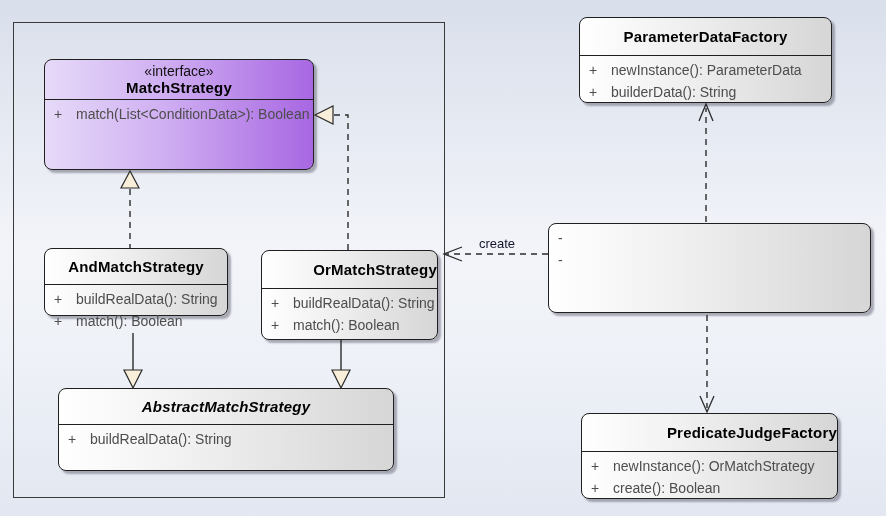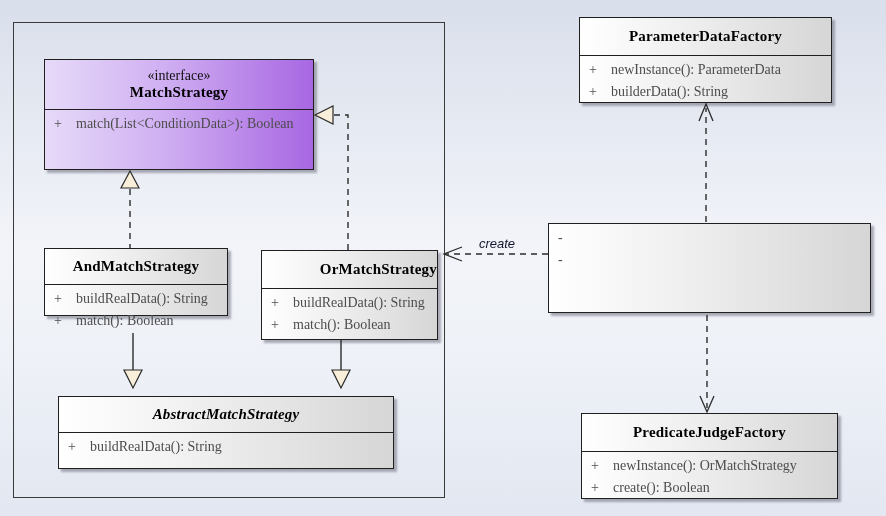--- a/index.html
+++ b/index.html
@@ -7,24 +7,23 @@
     width:886px;height:516px;position:relative;overflow:hidden;
     background:linear-gradient(180deg,#d9dfeb 0%,#f2f4f9 48%,#eef1f7 70%,#e2e7f1 100%);
     font-family:"Liberation Sans",sans-serif;
   }
   .package-boundary{
     position:absolute;left:13px;top:22px;width:430px;height:474px;
     border:1px solid #3a3a3a;background:transparent;
   }
   .uml-class{
     position:absolute;box-sizing:border-box;
-    border:1px solid #1f1f1f;border-radius:0;
+    border:1px solid #1f1f1f;border-radius:8px;
     background:linear-gradient(90deg,#ffffff 0%,#f0f0f0 40%,#d6d6d6 100%);
     box-shadow:3px 3px 2px rgba(110,110,125,.55);
-    font-family:Liberation Serif, serif;
   }
   .uml-class.interface{
     background:linear-gradient(90deg,#e6daf8 0%,#cfaef2 45%,#a867e2 100%);
   }
   .cls-header{
     box-sizing:border-box;border-bottom:1px solid #1f1f1f;
     display:flex;flex-direction:column;justify-content:center;align-items:center;
   }
   .cls-name{font-weight:bold;font-size:15px;color:#000;letter-spacing:.2px;}
   .abstract .cls-name{font-style:italic;}
@@ -32,30 +31,30 @@
   .cls-body{padding-top:3px;}
   .member{display:flex;align-items:baseline;font-size:14px;color:#4d4d4d;line-height:22px;padding-left:9px;white-space:nowrap;}
   .vis{flex:0 0 22px;width:22px;}
   svg.connectors{position:absolute;left:0;top:0;pointer-events:none;}
   .dash{fill:none;stroke:#2b2b2b;stroke-width:1.4;stroke-dasharray:6 5;}
   .solid{fill:none;stroke:#2b2b2b;stroke-width:1.4;}
   .tri{fill:#f8eeda;stroke:#2b2b2b;stroke-width:1.2;}
   .open{fill:none;stroke:#2b2b2b;stroke-width:1.3;}
   .edge-label{
     position:absolute;left:468px;top:236px;width:58px;text-align:center;
-    font-size:13px;color:#14142e;font-style:italic;
+    font-size:13px;color:#14142e;
   }
 </style>
 </head>
 <body>
 
 <div class="package-boundary"></div>
 
 <div class="uml-class interface" style="left:44px;top:59px;width:270px;height:111px;">
-  <div class="cls-header" style="height:50px;">
+  <div class="cls-header" style="height:40px;">
     <div class="stereotype">«interface»</div>
     <div class="cls-name">MatchStrategy</div>
   </div>
   <div class="cls-body">
     <div class="member">
       <span class="vis">+</span>
       <span>match(List&lt;ConditionData&gt;): Boolean</span>
     </div>
   </div>
 </div>
@@ -85,21 +84,21 @@
       <span class="vis">+</span>
       <span>buildRealData(): String</span>
     </div>
     <div class="member">
       <span class="vis">+</span>
       <span>match(): Boolean</span>
     </div>
   </div>
 </div>
 
-<div class="uml-class abstract" style="left:58px;top:388px;width:336px;height:73px;margin-top:8px;">
+<div class="uml-class abstract" style="left:58px;top:388px;width:336px;height:83px;">
   <div class="cls-header" style="height:36px;">
     <div class="cls-name">AbstractMatchStrategy</div>
   </div>
   <div class="cls-body">
     <div class="member">
       <span class="vis">+</span>
       <span>buildRealData(): String</span>
     </div>
   </div>
 </div>
@@ -125,21 +124,21 @@
     <div class="member">
       <span class="vis">-</span>
     </div>
     <div class="member">
       <span class="vis">-</span>
     </div>
   </div>
 </div>
 
 <div class="uml-class" style="left:581px;top:413px;width:257px;height:86px;">
-  <div class="cls-header" style="height:38px;">
+  <div class="cls-header" style="height:38px;align-items:flex-end;">
     <div class="cls-name">PredicateJudgeFactory</div>
   </div>
   <div class="cls-body">
     <div class="member">
       <span class="vis">+</span>
       <span>newInstance(): OrMatchStrategy</span>
     </div>
     <div class="member">
       <span class="vis">+</span>
       <span>create(): Boolean</span>

